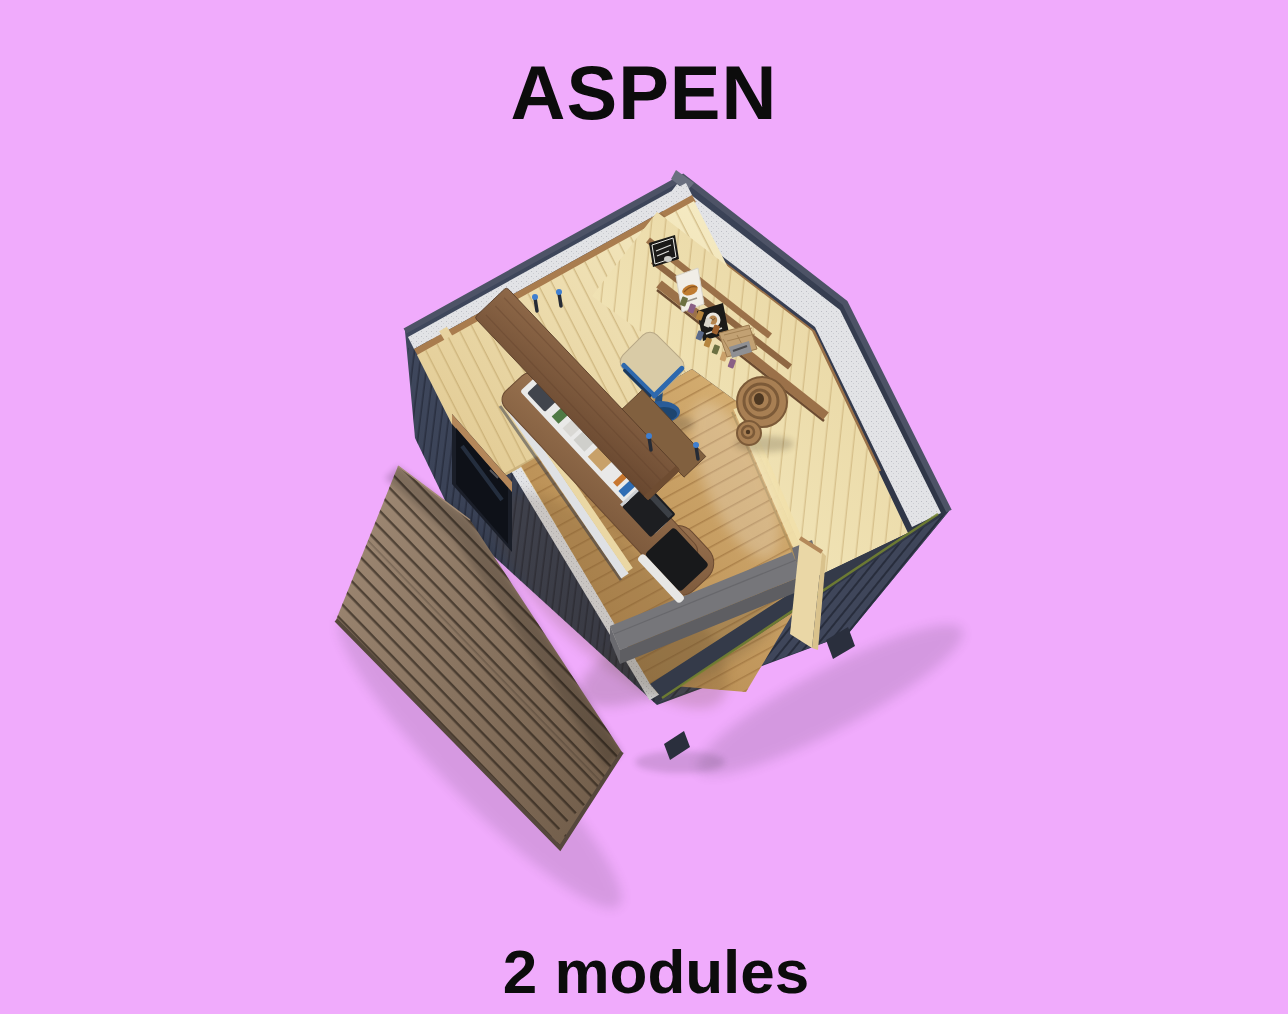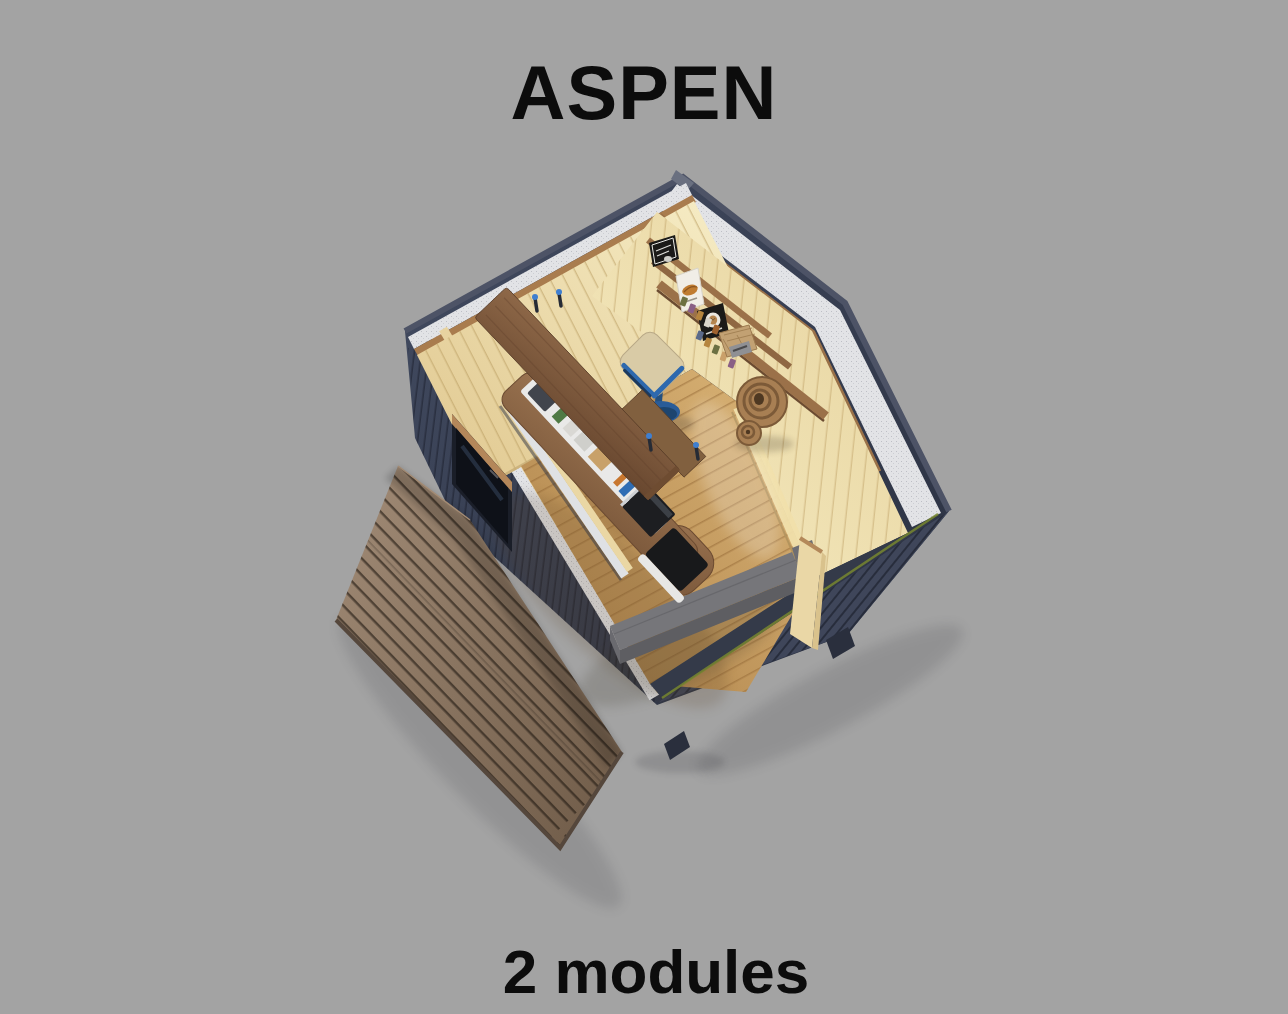--- a/index.html
+++ b/index.html
@@ -1,16 +1,16 @@
 <!DOCTYPE html>
 <html style="--title-color: #0c0c0c; --wall-dark: #323848; --roof-edge: #4d5366; --insulation: #e2e3e6; --trim-wood: #a97c4e; --pine-wall: #eedcab; --floor-wood: #c99f63; --deck-wood: #8d7765; --bar-wood: #855f41; --counter-white: #e9e9e8; --cabinet-black: #1b1c1e; --bench: #76767a; --bench-front: #5e5e62; --seat-cream: #d8caa6; --stool-blue: #2b5f9e; --shelf-wood: #9b7149; --board-black: #1b1a18; --board-white: #f1eee7; --accent-green: #77862f;"><head>
 <meta charset="utf-8">
 <style>
   html,body{margin:0;padding:0;background:#ffffff;}
-  .page{position:relative;width:1288px;height:1014px;background:#a3a3a3;overflow:hidden;
+  .page{position:relative;width:1288px;height:1014px;background:#f0abfc;overflow:hidden;
         font-family:"Liberation Sans", sans-serif;}
   .title{position:absolute;top:4px;left:0;width:100%;text-align:center;
          font-size:76px;font-weight:700;letter-spacing:1px;color:var(--title-color,#0c0c0c);line-height:1.0;}
   .caption{position:absolute;top:941px;left:12px;width:100%;text-align:center;
          font-size:62px;font-weight:700;color:var(--title-color,#0c0c0c);line-height:1.0;}
   .scene{position:absolute;top:0;left:0;width:1288px;height:1014px;}
   svg{display:block;}
   .ins{fill:var(--insulation,#e2e3e6);}
   .ins-stroke{stroke:var(--insulation,#e2e3e6);}
   .trim{fill:var(--trim-wood,#a97c4e);}

